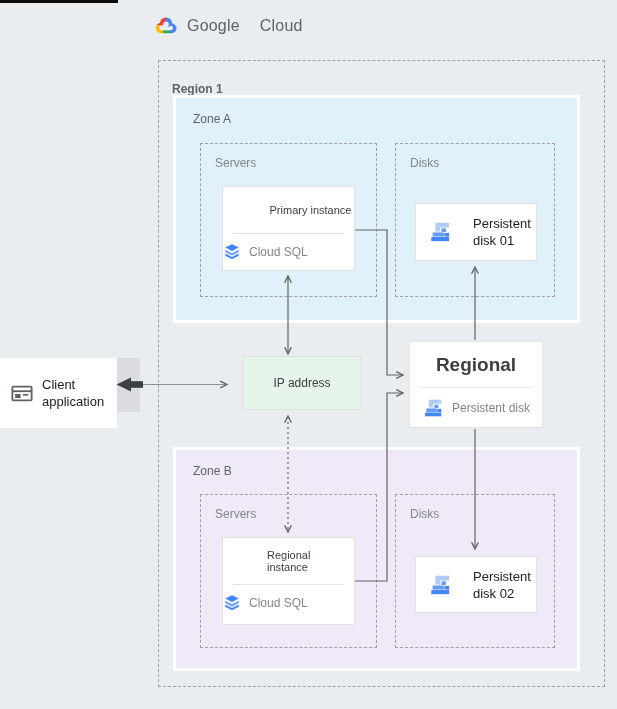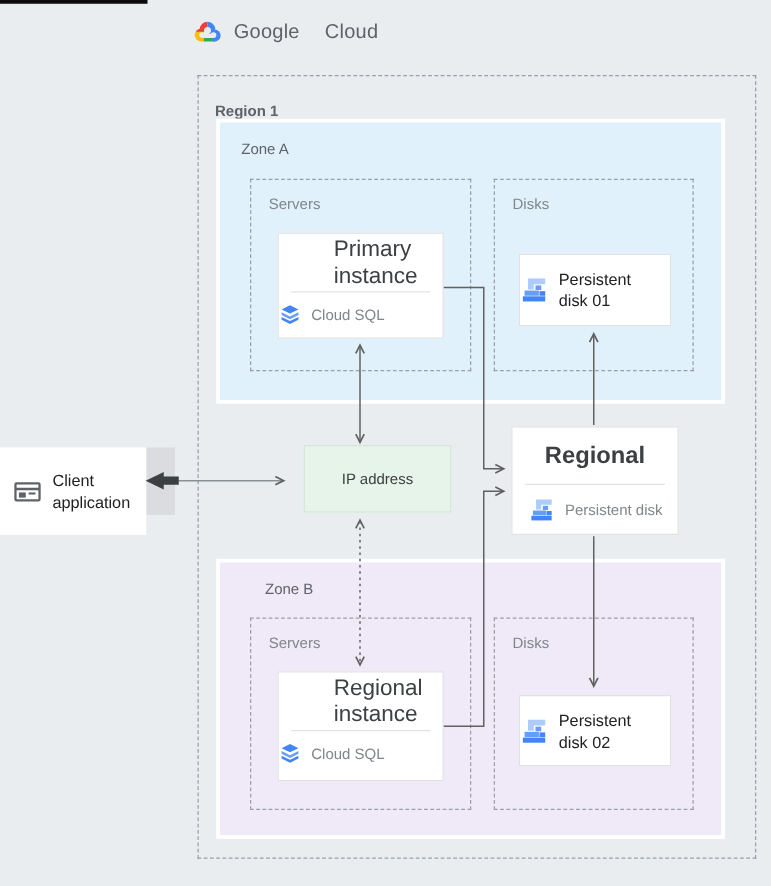--- a/index.html
+++ b/index.html
@@ -18,43 +18,43 @@
   .logo-google{color:var(--text-mid,#5f6368);font-weight:500;}
   .logo-cloud{color:var(--text-mid,#5f6368);font-weight:400;margin-left:20px;}
   
   .region{left:158px;top:60px;width:447px;height:627px;border:1px dashed var(--dashed,#9aa0a6);box-sizing:border-box;}
   .region-label{left:172px;top:82px;font-size:12px;color:var(--text-mid,#5f6368);font-weight:bold;}
   .zone{box-sizing:border-box;border:3px solid #ffffff;}
   .zone-a{left:173px;top:95px;width:407px;height:228px;background:var(--zone-a-fill,#e1f1fb);}
   .zone-b{left:173px;top:447px;width:407px;height:224px;background:var(--zone-b-fill,#f0e9f8);}
   .zone-label{font-size:12px;color:var(--text-mid,#5f6368);}
   .zone-a-label{left:193px;top:112px;}
-  .zone-b-label{left:193px;top:464px;margin-left:19px;}
+  .zone-b-label{left:193px;top:464px;}
   .group-box{border:1px dashed var(--dashed,#9aa0a6);box-sizing:border-box;}
   .servers-a{left:200px;top:143px;width:177px;height:154px;}
   .disks-a{left:395px;top:143px;width:160px;height:154px;}
   .servers-b{left:200px;top:494px;width:177px;height:154px;}
   .disks-b{left:395px;top:494px;width:160px;height:154px;}
   .group-label{font-size:12px;color:var(--text-light,#80868b);}
   .servers-a-label{left:215px;top:156px;}
   .disks-a-label{left:410px;top:156px;}
   .servers-b-label{left:215px;top:507px;}
   .disks-b-label{left:410px;top:507px;}
   
   .node{background:#ffffff;box-sizing:border-box;}
   .inst{border:1px solid var(--node-border,#dfe1e5);}
   .inst-primary{left:222px;top:186px;width:133px;height:85px;}
   .inst-standby{left:222px;top:537px;width:133px;height:88px;}
-  .inst-title{height:46px;display:flex;align-items:center;justify-content:center;font-size:18px;color:var(--text-dark,#3c4043);padding-left:44px;}
+  .inst-title{height:46px;display:flex;align-items:center;justify-content:center;font-size:11px;color:var(--text-dark,#3c4043);padding-left:44px;}
   .inst-divider{border-top:1px solid var(--divider,#e1e3e6);margin:0 10px;}
   .inst-service{height:36px;display:flex;align-items:center;justify-content:flex-start;gap:8px;font-size:12px;color:var(--text-light,#80868b);}
   .regional{left:409px;top:341px;width:134px;height:87px;border:1px solid var(--node-border,#dfe1e5);}
   .regional-title{height:45px;display:flex;align-items:center;justify-content:center;font-size:19px;color:var(--text-dark,#3c4043);font-weight:bold;}
   .regional-service{height:39px;display:flex;align-items:center;padding-left:13px;gap:9px;font-size:12px;color:var(--text-light,#80868b);}
-  .disk{border:1px solid var(--node-border,#dfe1e5);display:flex;align-items:center;gap:9px;}
+  .disk{border:1px solid var(--node-border,#dfe1e5);display:flex;align-items:center;padding-left:13px;gap:22px;}
   .disk-01{left:415px;top:203px;width:122px;height:58px;}
   .disk-02{left:415px;top:556px;width:122px;height:57px;}
   .disk-text{font-size:13px;line-height:17px;color:var(--text-black,#202124);}
   .ip{left:231px;top:356px;width:116px;height:52px;background:var(--ip-fill,#e6f4ea);border:1px solid var(--ip-border,#d4e7da);display:flex;align-items:center;justify-content:center;font-size:12px;color:var(--text-dark,#3c4043);margin-left:12px;}
   .client{left:0;top:358px;width:117px;height:70px;background:#ffffff;display:flex;align-items:center;padding-left:11px;gap:9px;box-sizing:border-box;}
   .client-text{font-size:13px;line-height:17px;color:var(--text-black,#202124);}
   .client-panel{left:117px;top:358px;width:23px;height:54px;background:var(--gray-panel,#dadce0);}
   
   .fill-blue{fill:var(--blue,#4285f4);}
   .fill-blue-mid{fill:var(--blue-mid,#669df6);}

